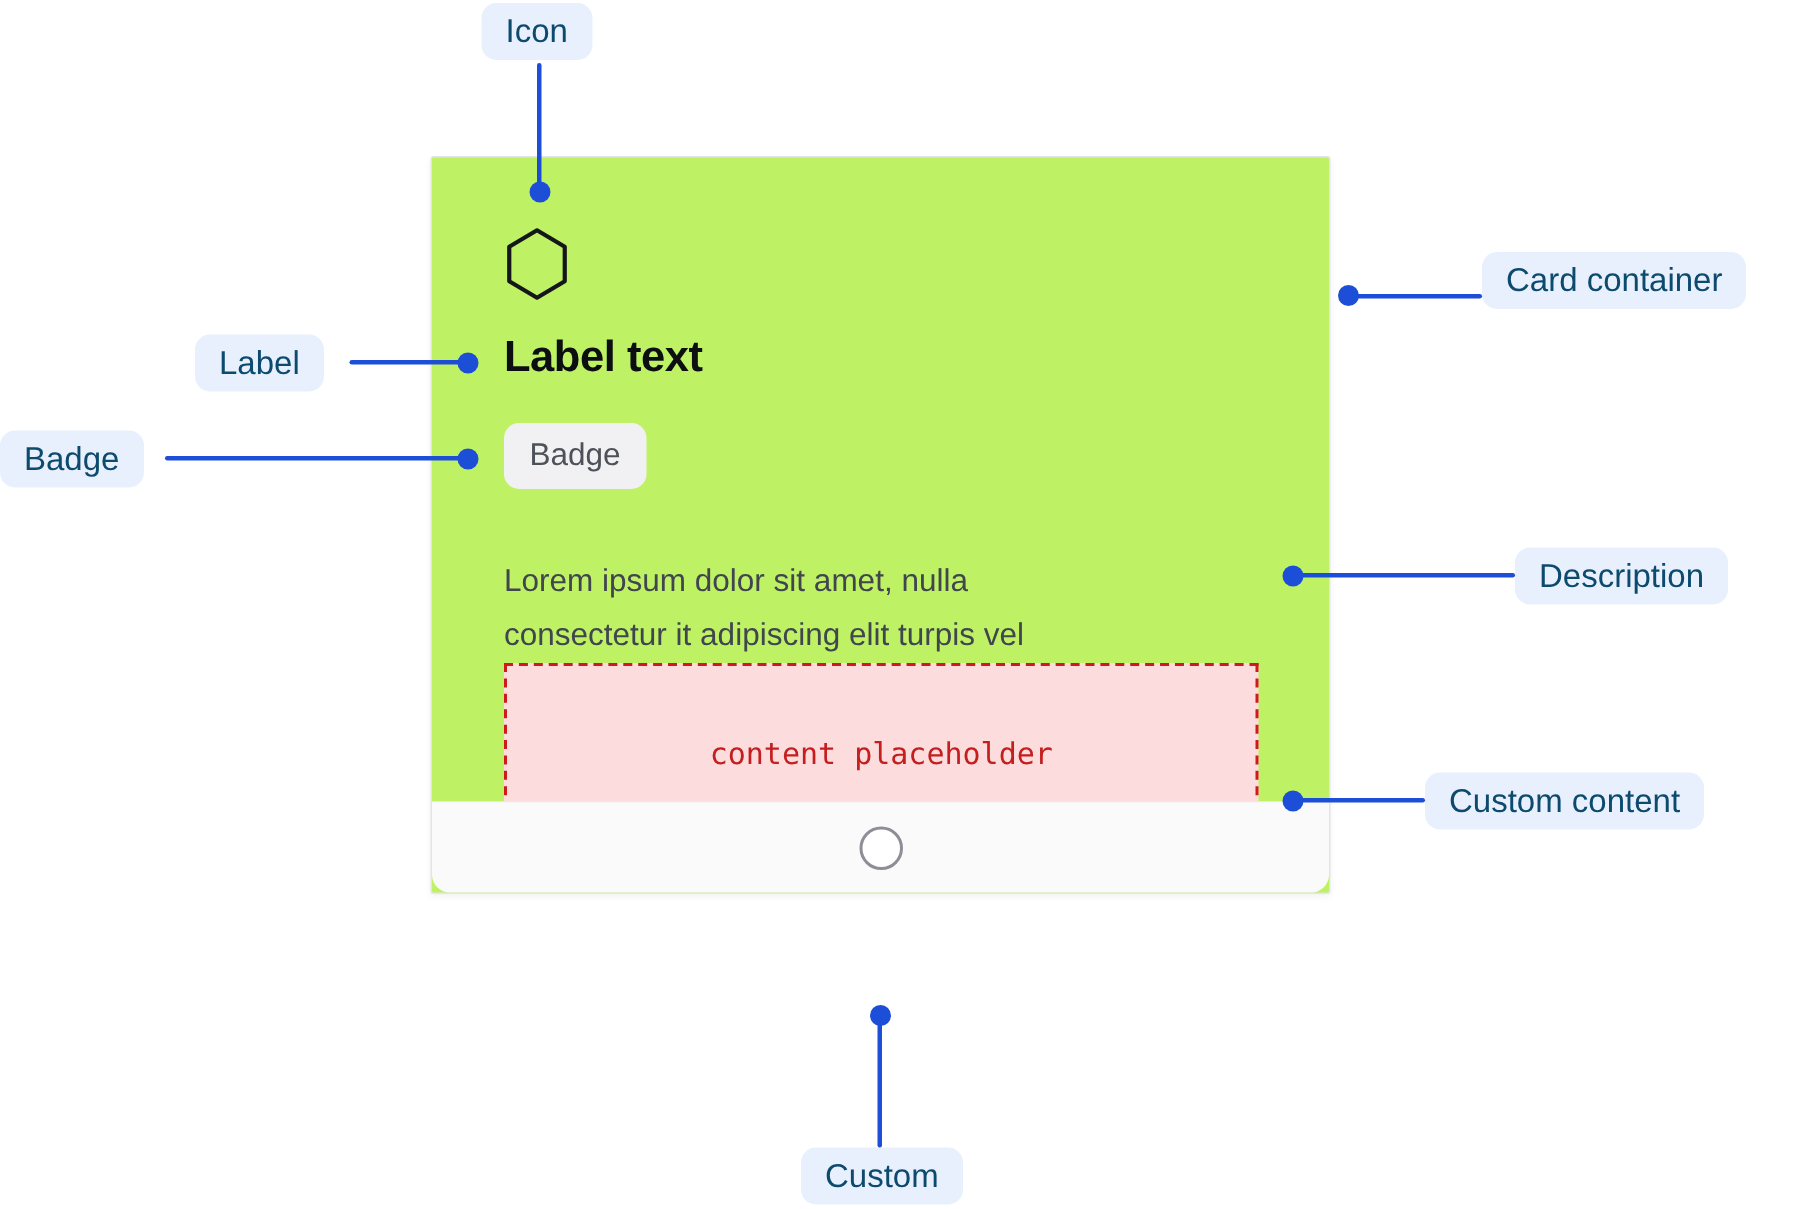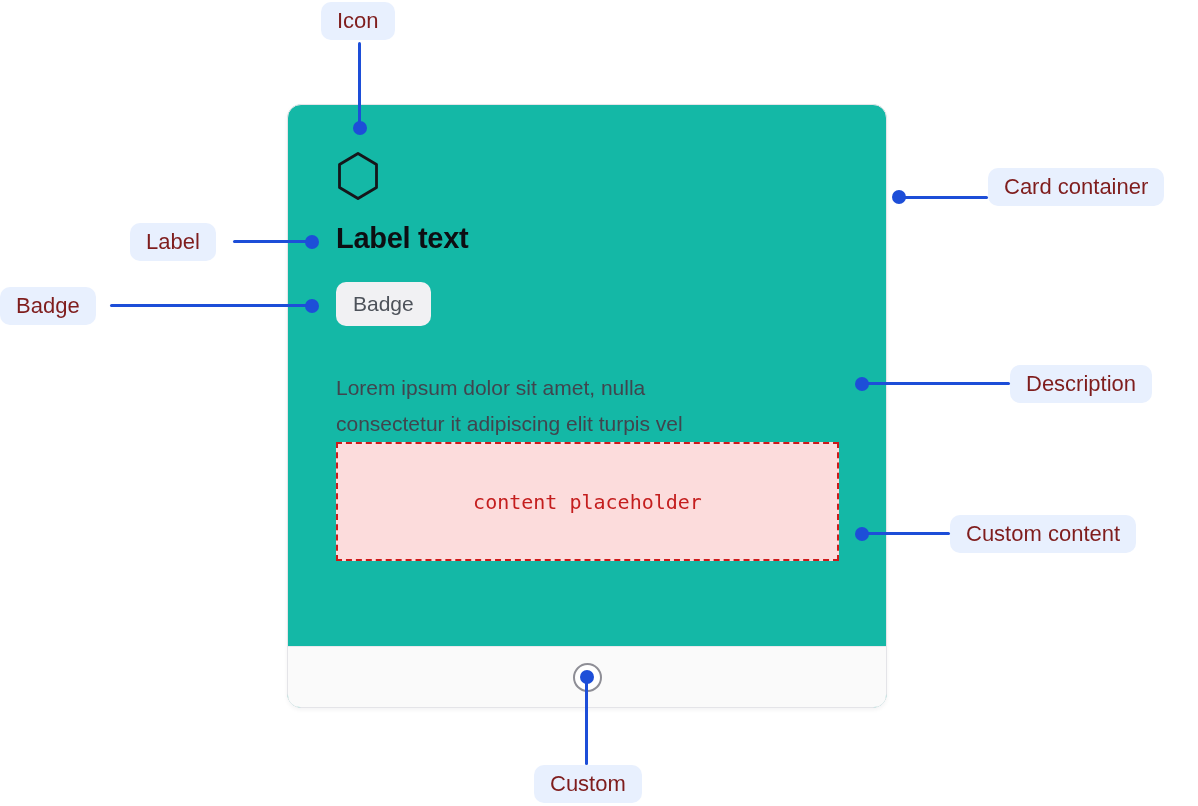--- a/index.html
+++ b/index.html
@@ -6,24 +6,24 @@
   .canvas{
     position:relative;
     width:1198px;height:806px;
     background:#ffffff;
     font-family:"Liberation Sans","DejaVu Sans",sans-serif;
     overflow:hidden;
   }
   
   .card{
     position:absolute;left:287px;top:104px;
-    width:600px;height:604px;
-    background:#14b8a6;
+    width:600px;height:492px;
+    background:#bef264;
     border:1.5px solid #e4e4e8;
-    border-radius:14px;
+    border-radius:2px;
     box-sizing:border-box;
     box-shadow:0 2px 4px rgba(16,24,40,.05);
   }
   .card-body{padding:46px 48px 0 48px;}
   .card-icon{display:block;}
   .card-label{
     margin:19px 0 0 0;
     font-size:29px;font-weight:700;color:#0d0e12;
     letter-spacing:-.3px;line-height:36px;
   }
@@ -56,21 +56,21 @@
   }
   .control-circle{
     width:29px;height:29px;border-radius:50%;
     background:#ffffff;border:2px solid #8e8e96;
     box-sizing:border-box;
   }
   
   .pill{
     position:absolute;
     padding:5px 16px;border-radius:10px;
-    background:#e8f0fe;color:#7f1d1d;
+    background:#e8f0fe;color:#0c4a6e;
     font-size:22px;font-weight:500;line-height:28px;
     white-space:nowrap;
   }
   .h-line{position:absolute;height:3px;background:#1d4ed8;border-radius:2px;}
   .v-line{position:absolute;width:3px;background:#1d4ed8;border-radius:2px;}
   .dot{position:absolute;width:14px;height:14px;border-radius:50%;background:#1d4ed8;}
 </style>
 </head>
 <body>
 

